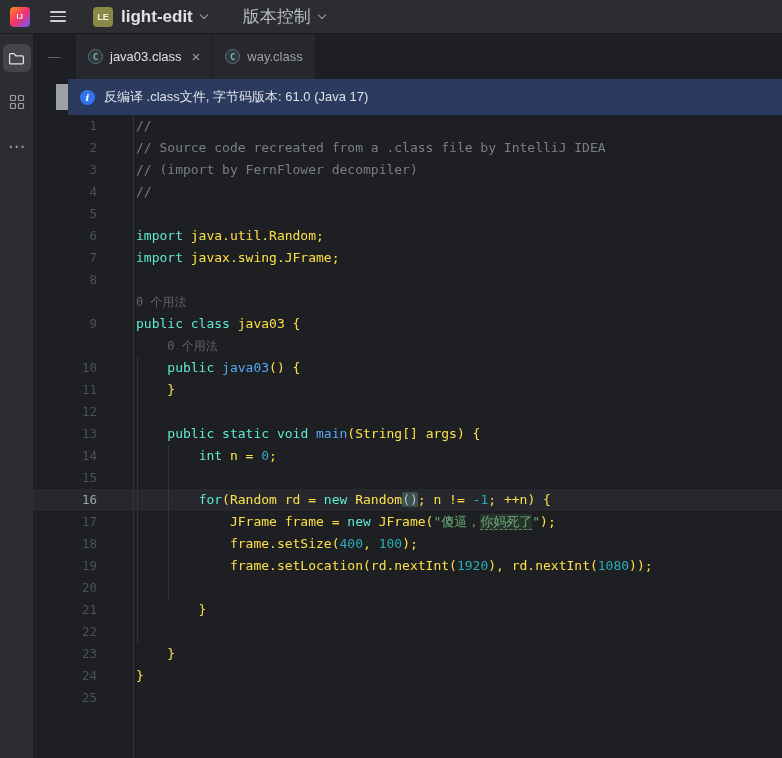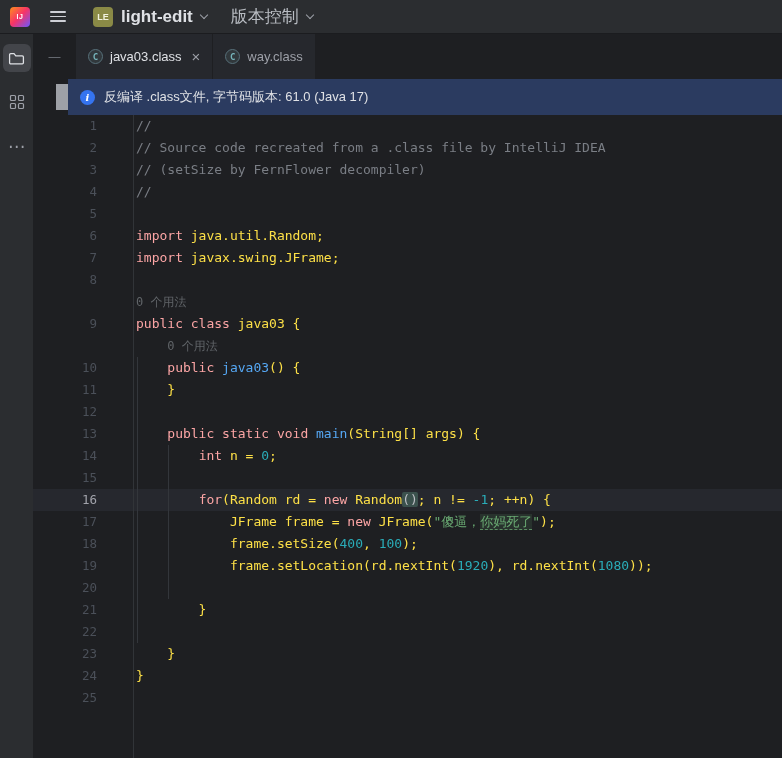--- a/index.html
+++ b/index.html
@@ -8,21 +8,21 @@
 
   
   .topbar { flex:0 0 34px; background:#2b2d30; border-bottom:1px solid #1b1c1f; display:flex; align-items:center; padding:0 10px; }
   .logo { width:20px; height:20px; border-radius:4px; background:linear-gradient(135deg,#fe8e1d 0%,#f73467 48%,#6b57ff 100%); display:flex; align-items:center; justify-content:center; cursor:pointer; }
   .logo span { color:#fff; font-size:7px; font-weight:700; letter-spacing:.5px; }
   .burger { margin-left:16px; width:24px; height:22px; display:flex; flex-direction:column; justify-content:center; gap:3px; background:none; border:none; cursor:pointer; padding:0 4px; border-radius:4px; }
   .burger .bar { height:1.6px; background:#ced0d6; border-radius:1px; }
   .widget { display:flex; align-items:center; margin-left:16px; padding:4px 7px; border-radius:6px; cursor:pointer; }
   .badge { width:20px; height:20px; border-radius:4px; background:#8a8a46; color:#f2f2df; font-size:9px; font-weight:700; display:flex; align-items:center; justify-content:center; }
   .wlabel { margin-left:8px; color:#dfe1e5; font-size:17px; font-weight:600; }
-  .widget.vcs { margin-left:10px; }
+  .widget.vcs { margin-left:22px; }
   .widget.vcs .wlabel { margin-left:0; font-weight:400; color:#b8bcc2; }
   .chev { width:6px; height:6px; border-right:1.4px solid #9da0a8; border-bottom:1.4px solid #9da0a8; transform:rotate(45deg); margin-left:8px; margin-top:-4px; }
 
   
   .content { flex:1; display:flex; min-height:0; }
   .stripe { flex:0 0 33px; background:#2b2d30; display:flex; flex-direction:column; align-items:center; padding-top:10px; gap:16px; }
   .stripe-btn { width:28px; height:28px; display:flex; align-items:center; justify-content:center; border-radius:6px; color:#9da0a8; cursor:pointer; }
   .stripe-btn.active { background:#43454a; color:#dfe1e5; }
   .more-glyph { font-size:17px; line-height:1; color:#9da0a8; }
 
@@ -45,21 +45,21 @@
   
   .editor { flex:1; position:relative; overflow:hidden; background:#1e1f22; }
   .gutter-sep { position:absolute; left:100px; top:0; bottom:0; width:1px; background:#313438; z-index:3; }
   .rows { position:relative; }
   .row { display:flex; height:22px; line-height:22px; font-family:"DejaVu Sans Mono","Liberation Mono",monospace; font-size:13px; }
   .row.hl { background:#26282e; }
   .gut { flex:0 0 100px; text-align:right; padding-right:36px; color:#4b5059; font-size:12.5px; cursor:pointer; }
   .row.hl .gut { color:#a1a3ab; }
   .code { flex:1; white-space:pre; padding-left:3px; color:#bcbec4; cursor:text; }
   .tk-com { color:#7a7e85; }
-  .tk-kw  { color:#fca5a5;margin-top:12px; }
+  .tk-kw  { color:#5eead4;margin-top:12px; }
   .tk-def { color:#fde047; }
   .tk-str { color:#6aab73; }
   .tk-num { color:#2aacb8; }
   .tk-fn  { color:#56a8f5; }
   .tk-brk { background:#3b514d; border-radius:2px; }
   .tk-typo { color:#6aab73; background:rgba(107,171,115,0.14); border-bottom:1px dashed #5c8f63; }
   .tk-hint { color:#606468; font-size:12px; }
   .guide { position:absolute; width:1px; background:#33363b; z-index:2; }
   #guide1 { left:104px; top:242px; height:286px; }
   #guide2 { left:135px; top:330px; height:154px; }
@@ -142,21 +142,21 @@
         <div class="row">
               <span class="gut">1</span>
               <span class="code"><span class="tk-com">//</span></span>
             </div>
             <div class="row">
               <span class="gut">2</span>
               <span class="code"><span class="tk-com">// Source code recreated from a .class file by IntelliJ IDEA</span></span>
             </div>
             <div class="row">
               <span class="gut">3</span>
-              <span class="code"><span class="tk-com">// (setSize by FernFlower decompiler)</span></span>
+              <span class="code"><span class="tk-com">// (import by FernFlower decompiler)</span></span>
             </div>
             <div class="row">
               <span class="gut">4</span>
               <span class="code"><span class="tk-com">//</span></span>
             </div>
             <div class="row">
               <span class="gut">5</span>
               <span class="code"></span>
             </div>
             <div class="row">

